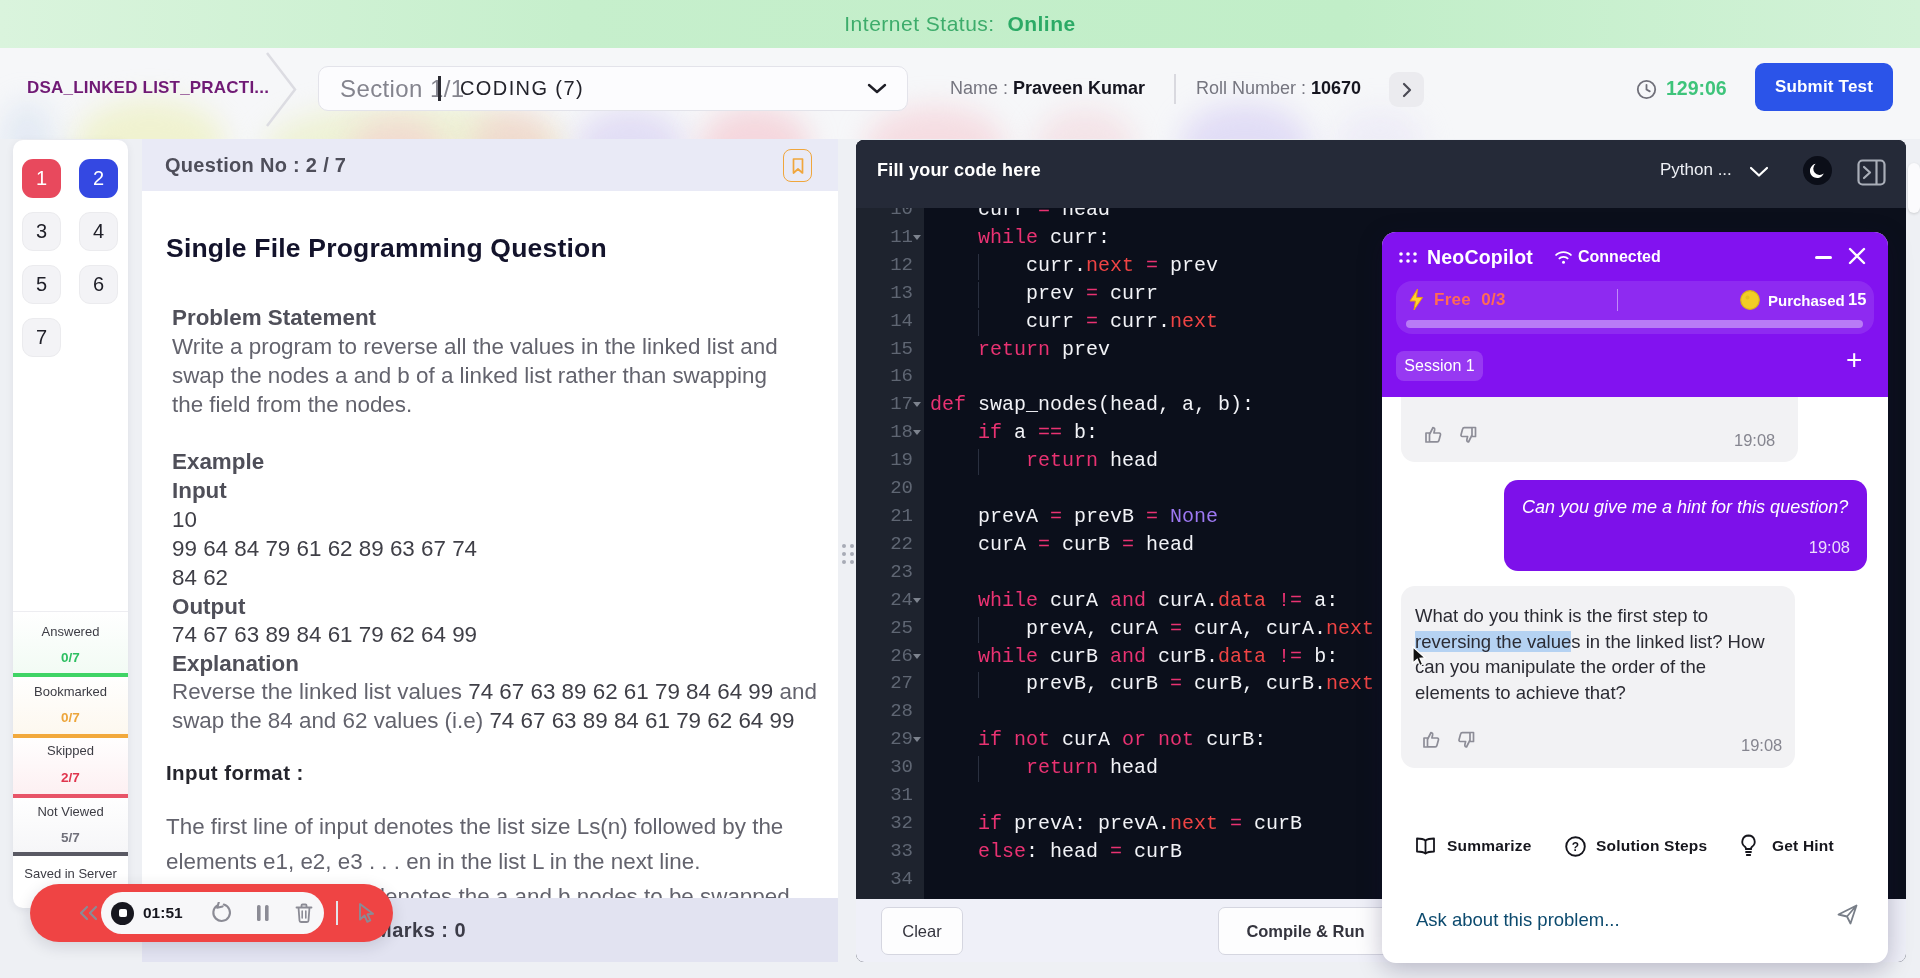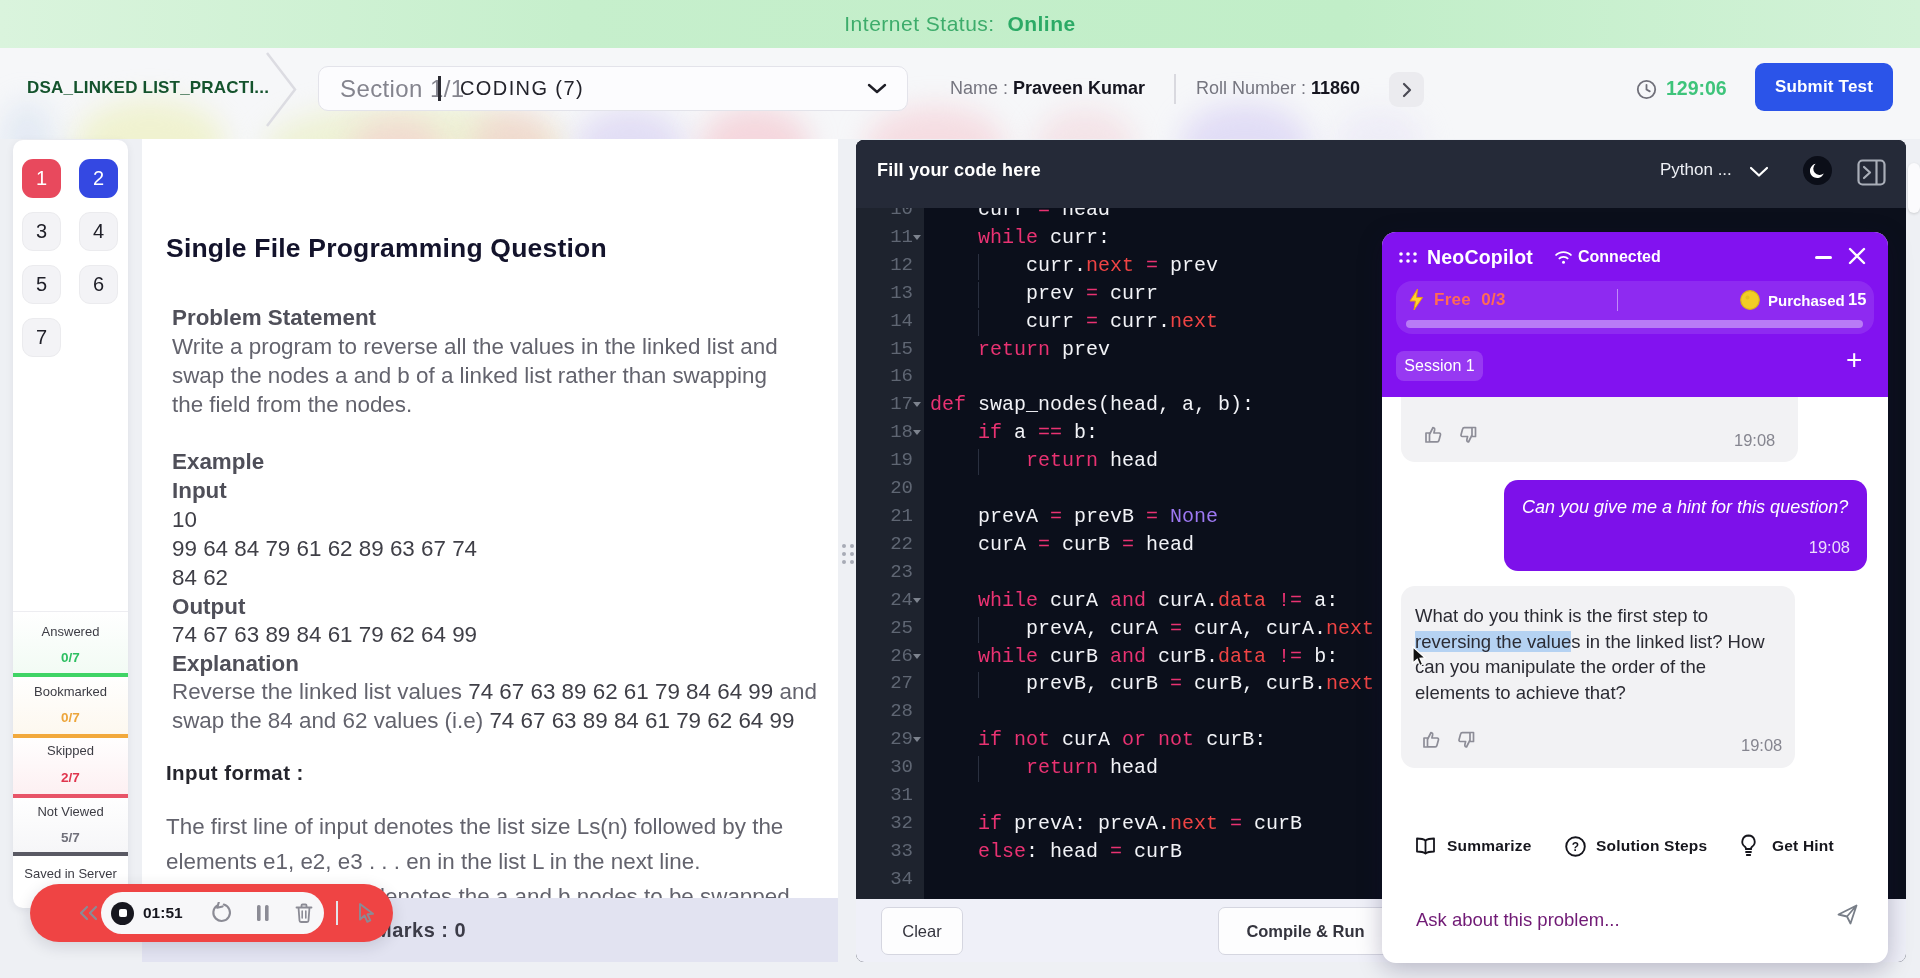--- a/index.html
+++ b/index.html
@@ -11,21 +11,21 @@
 #greenbar { left:0; top:0; width:1920px; height:48px;
   background:linear-gradient(90deg,#daf4dd 0%,#c6efcc 30%,#c1eec8 70%,#d2f2d7 100%);
   display:flex; align-items:center; justify-content:center;
   font-size:21px; color:#3dac6b; letter-spacing:.5px; }
 #greenbar b { font-weight:600; color:#2caa66; }
 
 
 #blobzone { left:0; top:48px; width:1920px; height:91px; overflow:hidden; background:#f6f7f9; }
 .blob { position:absolute; border-radius:50%; filter:blur(14px); }
 #dsa { left:27px; top:48px; height:80px; display:flex; align-items:center;
-  font-size:17px; font-weight:700; color:#14532d; letter-spacing:.2px; }
+  font-size:17px; font-weight:700; color:#701a75; letter-spacing:.2px; }
 #crumb { left:264px; top:51px; }
 #secdd { left:318px; top:66px; width:590px; height:45px; background:#fcfcfe;
   border:1.3px solid #e3e3ea; border-radius:10px; }
 #secdd .s1 { position:absolute; left:21px; top:0; height:43px; display:flex; align-items:center; font-size:24px; letter-spacing:.4px; color:#84848e; }
 #secdd .bar { position:absolute; left:119px; top:9px; width:2.5px; height:25px; background:#2b2b33; }
 #secdd .s2 { position:absolute; left:141px; top:0; height:43px; display:flex; align-items:center; font-size:20px; letter-spacing:1.4px; color:#23232b; font-weight:500; }
 #secdd svg { position:absolute; right:20px; top:16px; }
 .hline { top:48px; height:80px; display:flex; align-items:center; font-size:18px; color:#75757f; }
 .hline b { color:#15151f; font-weight:700; }
 #vd1 { left:1174px; top:74px; width:1.5px; height:30px; background:#d9d9df; }
@@ -114,21 +114,21 @@
 .bub-time { position:absolute; color:#85858f; font-size:16.5px; }
 #ubub { position:absolute; left:122px; top:248px; width:363px; height:91px; background:#7d11ea; border-radius:14px; }
 #ubub .tx { position:absolute; left:18px; top:17px; color:#fff; font-size:18px;font-style:italic; }
 #ubub .tm { position:absolute; right:17px; bottom:14px; color:rgba(255,255,255,.85); font-size:16.5px; }
 #bub2 .tx { position:absolute; left:14px; top:17px; color:#2b2b33; font-size:18.5px; line-height:25.5px; }
 .hl { background:#b5d2f2; }
 .thumbs { position:absolute; }
 #actrow { position:absolute; left:0; top:600px; width:506px; height:42px; }
 .act { position:absolute; display:flex; align-items:center; font-size:15.5px; font-weight:700; color:#16161d; letter-spacing:.2px; }
 #askrow { position:absolute; left:0; top:643px; width:506px; height:88px; }
-#ask { position:absolute; left:34px; top:34px; font-size:18.5px; color:#701a75; }
+#ask { position:absolute; left:34px; top:34px; font-size:18.5px; color:#0c4a6e; }
 #sendico { position:absolute; left:454px; top:28px; }
 
 
 #toolbar { z-index:7; left:30px; top:884px; width:363px; height:58px; background:#ef4444; border-radius:29px;
   box-shadow:0 4px 16px rgba(20,20,50,.14); }
 #toolbar .divd { position:absolute; top:17px; width:1.5px; height:24px; background:#e4e4e8; }
 #innerpill { position:absolute; left:71px; top:8px; width:223px; height:42px; background:#f7f7f9; border-radius:21px; }
 #recdot { position:absolute; left:81px; top:17.5px; width:23px; height:23px; border-radius:50%; background:#17171f; }
 #recdot::after { content:""; position:absolute; left:7.5px; top:7.5px; width:8px; height:8px; border-radius:2px; background:#fff; }
 #rectime { position:absolute; left:113px; top:0; height:58px; display:flex; align-items:center; font-size:15.5px; font-weight:600; color:#17171f; }
@@ -165,21 +165,21 @@
 <div class="abs" id="secdd">
   <span class="s1">Section 1/1</span>
   <span class="bar"></span>
   <span class="s2">CODING (7)</span>
   <svg width="20" height="11">
       <path d="M2 2 L10 9 L18 2" fill="none" stroke="#1e1e26" stroke-width="2.4" stroke-linecap="round" stroke-linejoin="round"></path>
     </svg>
 </div>
 <div class="abs hline" style="left:950px">Name :&nbsp;<b>Praveen Kumar</b></div>
 <div class="abs" id="vd1"></div>
-<div class="abs hline" style="left:1196px">Roll Number :&nbsp;<b>11860</b></div>
+<div class="abs hline" style="left:1196px">Roll Number :&nbsp;<b>10670</b></div>
 <div class="abs" id="nextbtn">
     <svg width="10" height="16">
       <path d="M2 2 L8 8 L2 14" fill="none" stroke="#4a4a54" stroke-width="2.2" stroke-linecap="round" stroke-linejoin="round"></path>
     </svg>
   </div>
 <svg class="abs" id="clockwrap" width="21" height="21">
     <circle cx="10.5" cy="10.5" r="8.7" fill="none" stroke="#70707a" stroke-width="1.8"></circle>
     <path d="M10.5 5.8 V10.5 L13.8 12.4" fill="none" stroke="#70707a" stroke-width="1.8" stroke-linecap="round"></path>
   </svg>
 <div class="abs" id="timer">129:06</div>
@@ -222,20 +222,28 @@
   <div class="qt qh" style="top:337px">Input</div>
   <div class="qt qd" style="top:366px">10</div>
   <div class="qt qd" style="top:395px">99 64 84 79 61 62 89 63 67 74</div>
   <div class="qt qd" style="top:424px">84 62</div>
   <div class="qt qh" style="top:453px">Output</div>
   <div class="qt qd" style="top:481px">74 67 63 89 84 61 79 62 64 99</div>
   <div class="qt qh" style="top:510px">Explanation</div>
   <div class="qt" style="top:538px;line-height:29px">Reverse the linked list values <span class="qd">74 67 63 89 62 61 79 84 64 99</span> and<br>swap the 84 and 62 values (i.e) <span class="qd">74 67 63 89 84 61 79 62 64 99</span></div>
   <div class="qt" style="left:24px;top:619px;font-size:20.5px;letter-spacing:.4px;font-weight:700;color:#25252d">Input format :</div>
   <div class="qt" style="left:24px;top:670px;line-height:35px">The first line of input denotes the list size Ls(n) followed by the<br>elements e1, e2, e3 . . . en in the list L in the next line.<br>The last line of input denotes the a and b nodes to be swapped</div>
+  <div id="qhead">
+      <span class="t">Question No : 2 / 7</span>
+    <div id="bkm">
+        <svg width="14" height="18">
+          <path d="M2.5 2 h9 v14 l-4.5 -4 l-4.5 4 z" fill="none" stroke="#f0a63c" stroke-width="1.7" stroke-linejoin="round"></path>
+        </svg>
+      </div>
+  </div>
   <div id="marks">
       <span>Marks : 0</span>
     </div>
 </div>
 
 <svg class="abs" id="gripdots" width="14" height="22">
   <circle cx="3" cy="3" r="2" fill="#a7abb5"></circle>
     <circle cx="11" cy="3" r="2" fill="#a7abb5"></circle>
   <circle cx="3" cy="11" r="2" fill="#a7abb5"></circle>
     <circle cx="11" cy="11" r="2" fill="#a7abb5"></circle>

